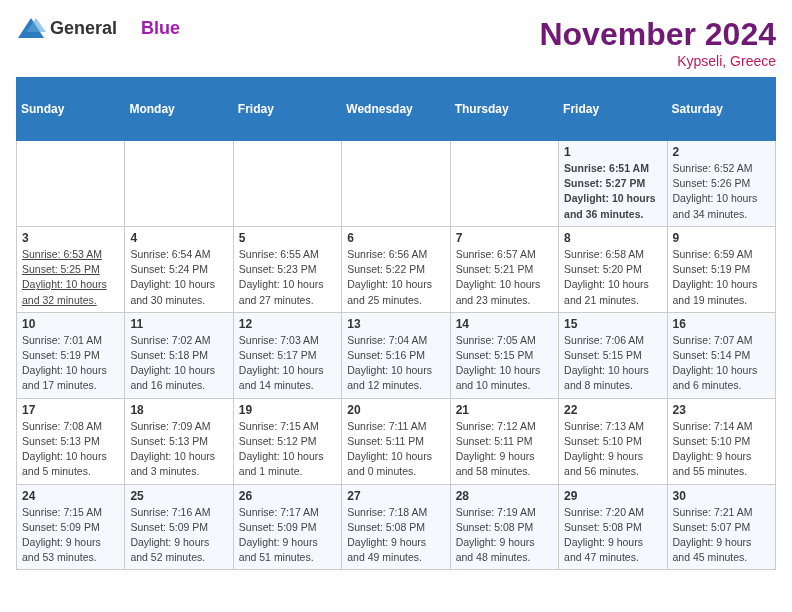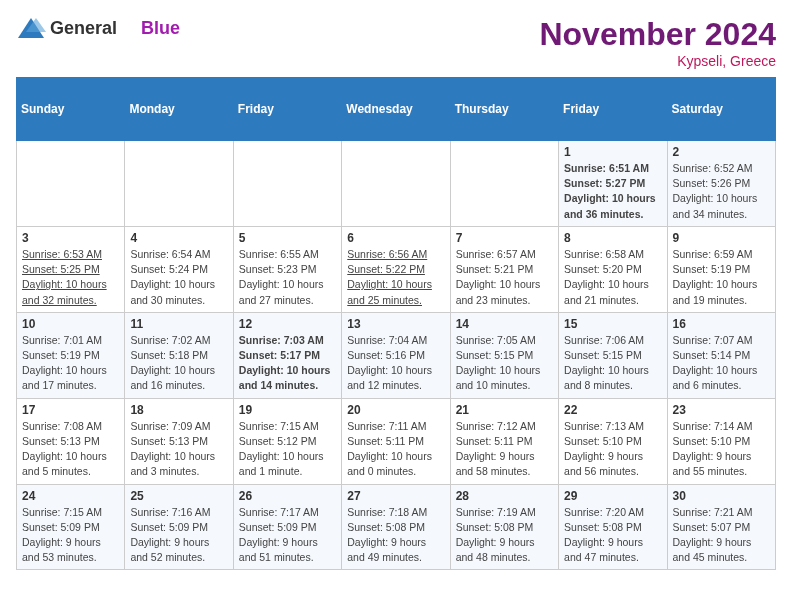--- a/index.html
+++ b/index.html
@@ -162,21 +162,21 @@
 Daylight: 10 hours and 30 minutes.</div>
         </td>
         <td>
           <span class="day-num">5</span>
           <div class="day-info" style="white-space: pre-line;">Sunrise: 6:55 AM
 Sunset: 5:23 PM
 Daylight: 10 hours and 27 minutes.</div>
         </td>
         <td>
           <span class="day-num">6</span>
-          <div class="day-info" style="white-space: pre-line; text-decoration: underline;">Sunrise: 6:56 AM
+          <div class="day-info" style="white-space: pre-line;">Sunrise: 6:56 AM
 Sunset: 5:22 PM
 Daylight: 10 hours and 25 minutes.</div>
         </td>
         <td>
           <span class="day-num">7</span>
           <div class="day-info" style="white-space: pre-line;">Sunrise: 6:57 AM
 Sunset: 5:21 PM
 Daylight: 10 hours and 23 minutes.</div>
         </td>
         <td>
@@ -200,21 +200,21 @@
 Daylight: 10 hours and 17 minutes.</div>
         </td>
         <td>
           <span class="day-num">11</span>
           <div class="day-info" style="white-space: pre-line;">Sunrise: 7:02 AM
 Sunset: 5:18 PM
 Daylight: 10 hours and 16 minutes.</div>
         </td>
         <td>
           <span class="day-num">12</span>
-          <div class="day-info" style="white-space: pre-line; font-weight: bold;">Sunrise: 7:03 AM
+          <div class="day-info" style="white-space: pre-line;">Sunrise: 7:03 AM
 Sunset: 5:17 PM
 Daylight: 10 hours and 14 minutes.</div>
         </td>
         <td>
           <span class="day-num">13</span>
           <div class="day-info" style="white-space: pre-line;">Sunrise: 7:04 AM
 Sunset: 5:16 PM
 Daylight: 10 hours and 12 minutes.</div>
         </td>
         <td>

